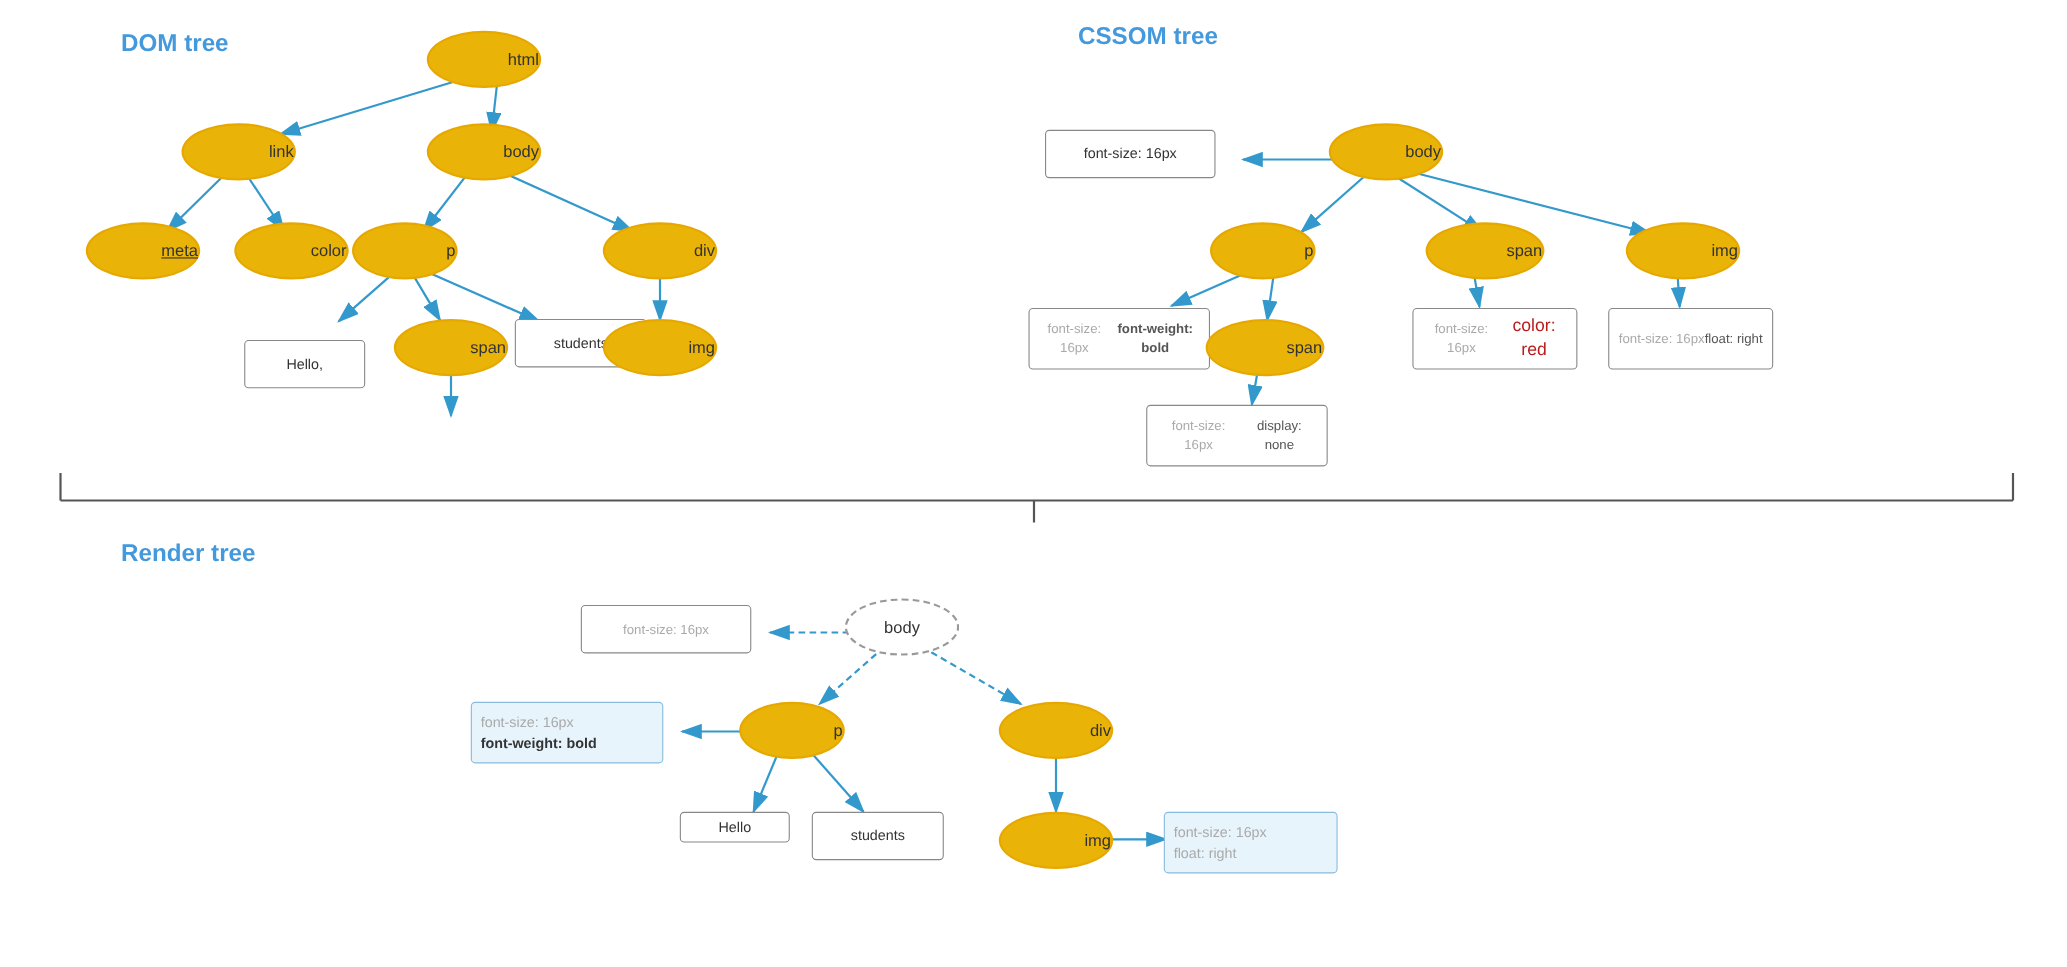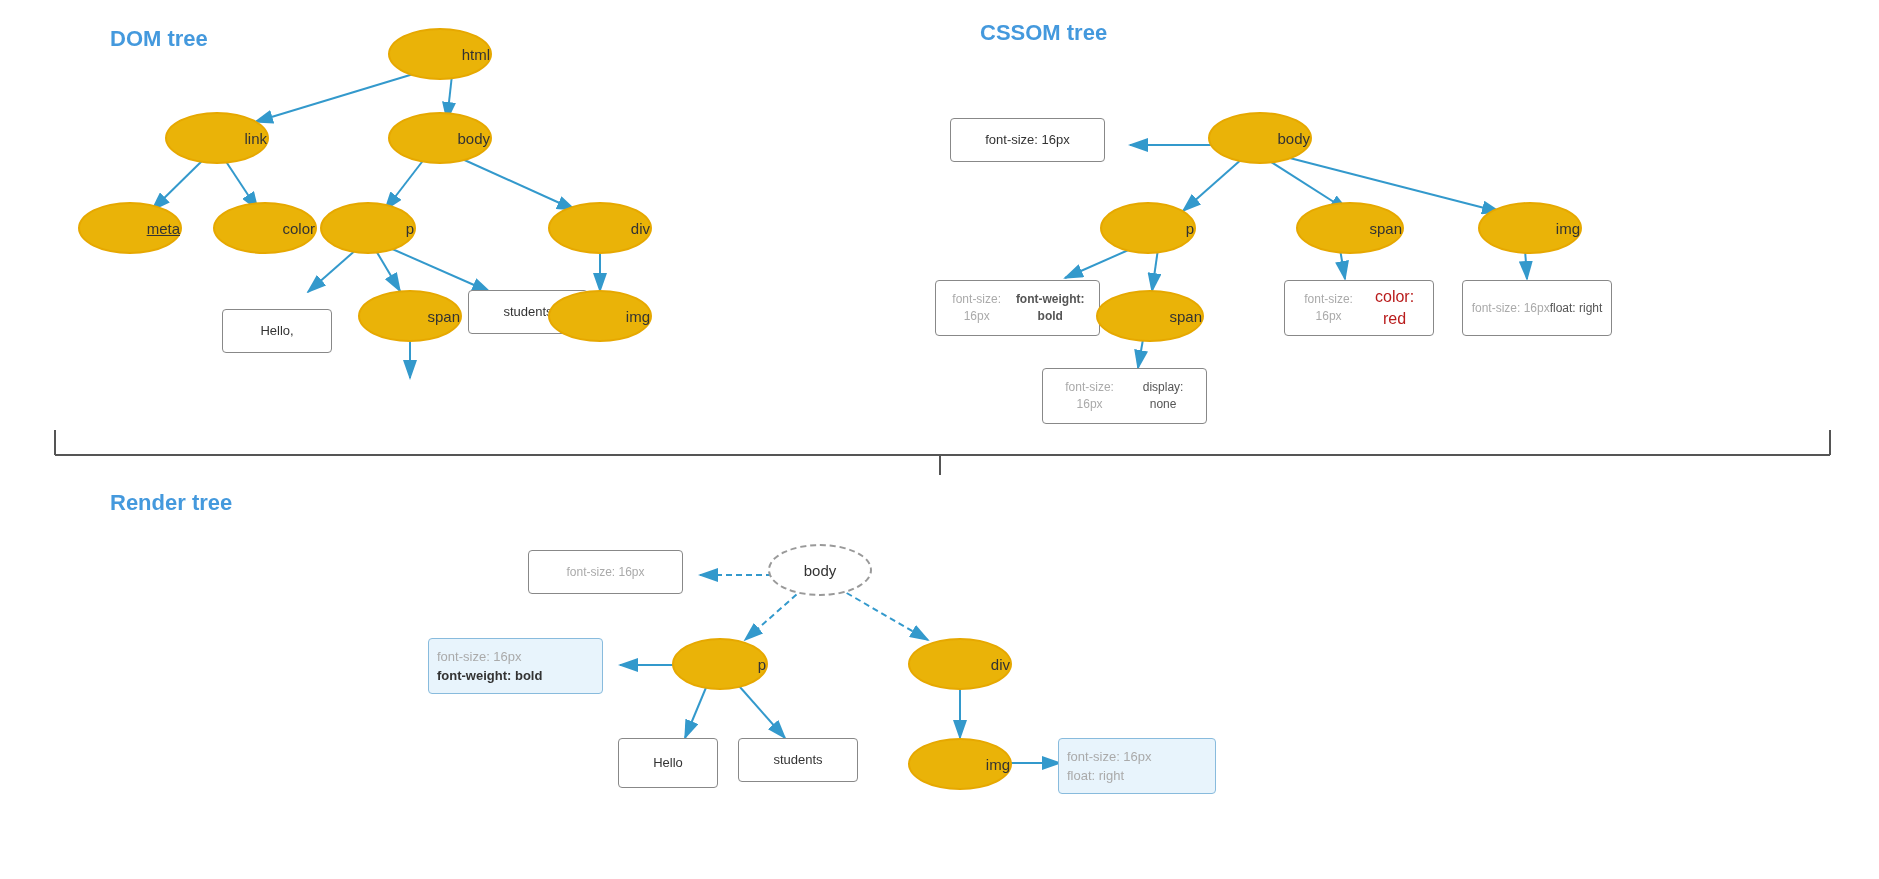--- a/index.html
+++ b/index.html
@@ -295,21 +295,21 @@
   </div>
 
   <div class="node-ellipse" style="left:672px; top:638px; width:96px; height:52px;">
     <span>p</span>
   </div>
 
   <div class="node-ellipse" style="left:908px; top:638px; width:104px; height:52px;">
     <span>div</span>
   </div>
 
-  <div class="node-rect" style="left:618px; top:738px; width:100px; height:50px;">
+  <div class="node-rect" style="left:618px; top:738px; width:100px; height:28px;">
     <span>Hello</span>
   </div>
 
   <div class="node-rect" style="left:738px; top:738px; width:120px; height:44px;">
     <span>students</span>
   </div>
 
   <div class="node-ellipse" style="left:908px; top:738px; width:104px; height:52px;">
     <span>img</span>
   </div>

